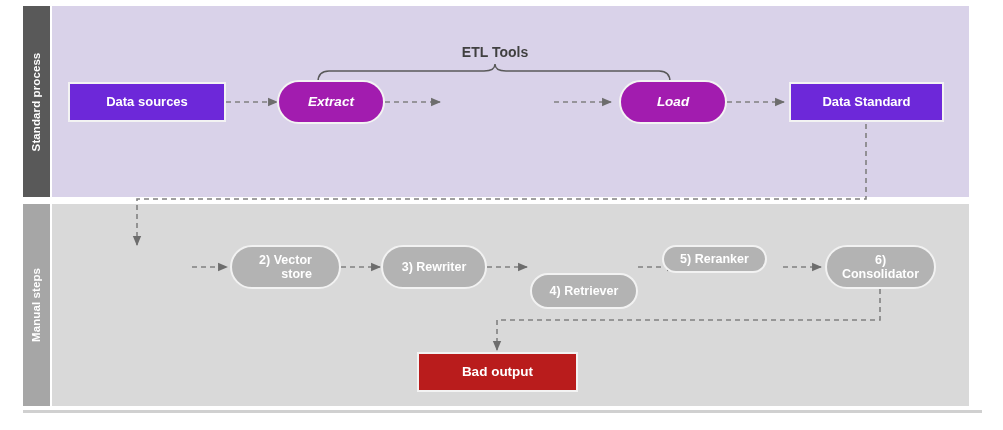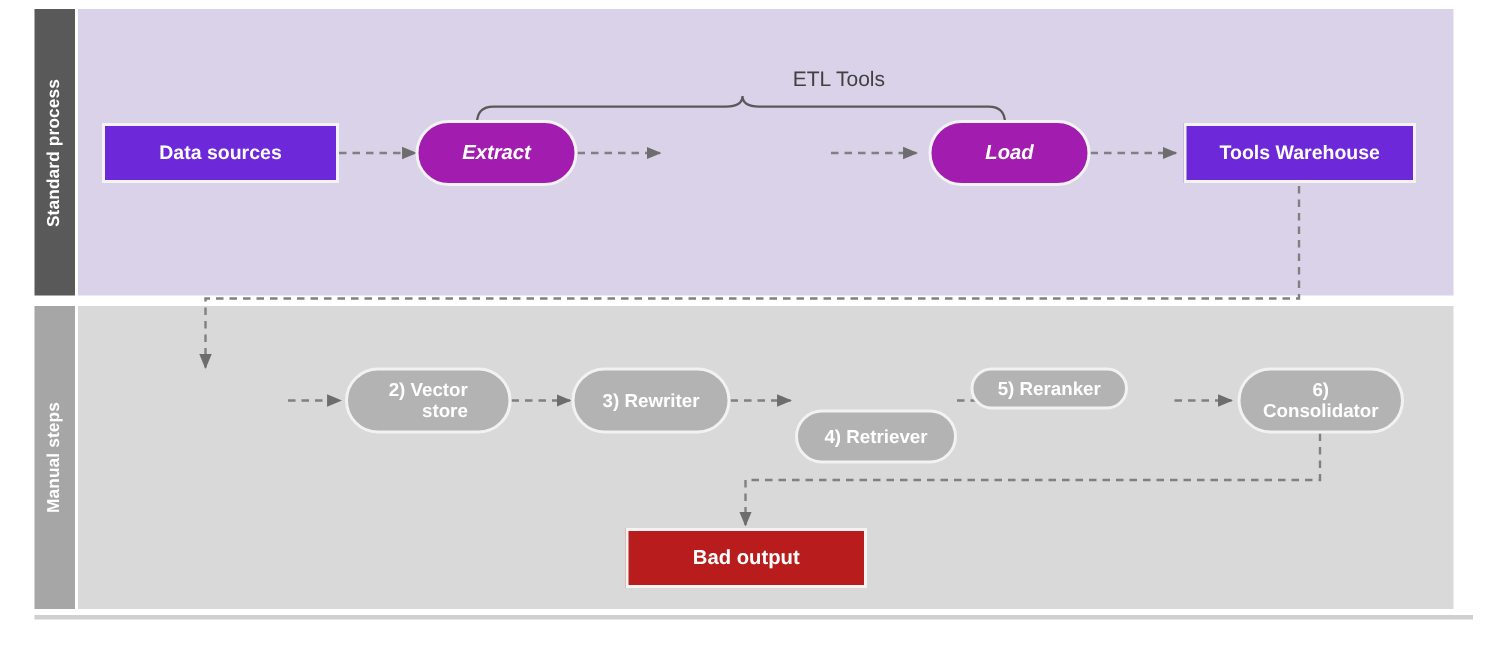--- a/index.html
+++ b/index.html
@@ -101,23 +101,23 @@
     left: 0; top: 0;
     width: 1003px; height: 430px;
     pointer-events: none;
   }
 
   
   #etl-label {
     position: absolute;
     left: 400px; top: 44px;
     width: 190px;
-    text-align: right;
+    text-align: center;
     font-size: 14px;
-    font-weight: normal;
+    font-weight: bold;
     color: #404040;
     white-space: nowrap;
   }
 </style>
 </head>
 <body>
 
 <div id="stage">
 
   <div class="lane" id="lane-top-body"></div>
@@ -172,40 +172,40 @@
   <div class="node pill magenta" style="left:277px; top:80px; width:108px; height:44px; font-size:13.5px;">
     <span>Extract</span>
   </div>
 
 
   <div class="node pill magenta" style="left:619px; top:80px; width:108px; height:44px; font-size:13.5px;">
     <span>Load</span>
   </div>
 
   <div class="node rect gray" style="left:789px; top:82px; width:155px; height:40px; font-size:13px;">
-    <span>Tools Warehouse</span>
+    <span>Data Standard</span>
   </div>
 
 
   <div class="node pill step" style="left:230px; top:245px; width:111px; height:44px; font-size:12.5px;text-align:right;">
     <span>
       <span>2) Vector</span><br>
       <span>store</span>
     </span>
   </div>
 
   <div class="node pill step" style="left:381px; top:245px; width:106px; height:44px; font-size:12.5px;">
     <span>3) Rewriter</span>
   </div>
 
   <div class="node pill step" style="left:530px; top:245px; width:108px; height:36px; font-size:12.5px;margin-top:28px;">
     <span>4) Retriever</span>
   </div>
 
-  <div class="node pill step" style="left:647px; top:245px; width:105px; height:28px; font-size:12.5px;">
+  <div class="node pill step" style="left:662px; top:245px; width:105px; height:28px; font-size:12.5px;">
     <span>5) Reranker</span>
   </div>
 
   <div class="node pill step" style="left:825px; top:245px; width:111px; height:44px; font-size:12.5px;">
     <span>
       <span>6)</span><br>
       <span>Consolidator</span>
     </span>
   </div>
 

